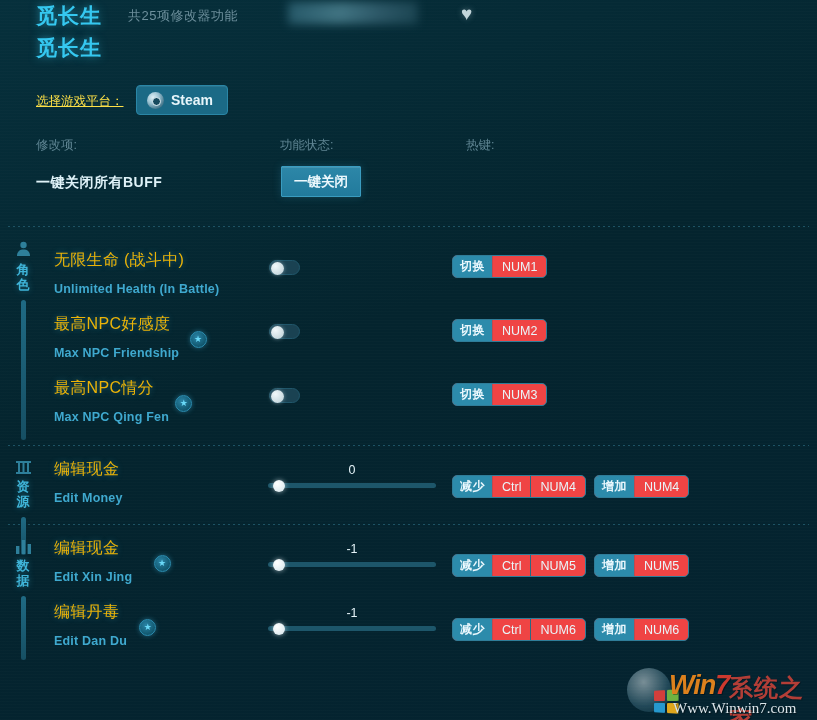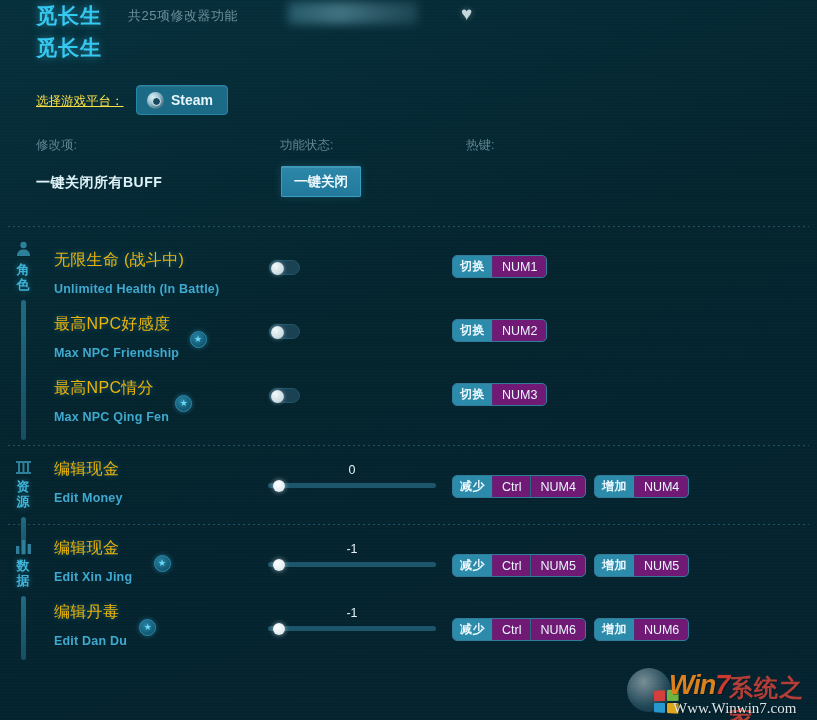--- a/index.html
+++ b/index.html
@@ -175,21 +175,21 @@
     box-shadow: 0 0 5px rgba(230,245,252,.6);
     cursor: pointer;
   }
 
   
   .keys { position: absolute; display: flex; align-items: center; gap: 8px; }
   .keygroup {
     display: flex; align-items: stretch;
     border: 1px solid #2f7d99; border-radius: 5px;
     overflow: hidden; height: 23px;
-    background: #701a75;
+    background: #ef4444;
     cursor: pointer;
   }
   .key-act {
     background: #2c8bab; color: #eaf8fd;
     font-size: 12px; font-weight: bold;
     display: flex; align-items: center; padding: 0 7px;
     letter-spacing: .5px;
   }
   .key-cap {
     color: #e9f6fa; font-size: 12.5px;

